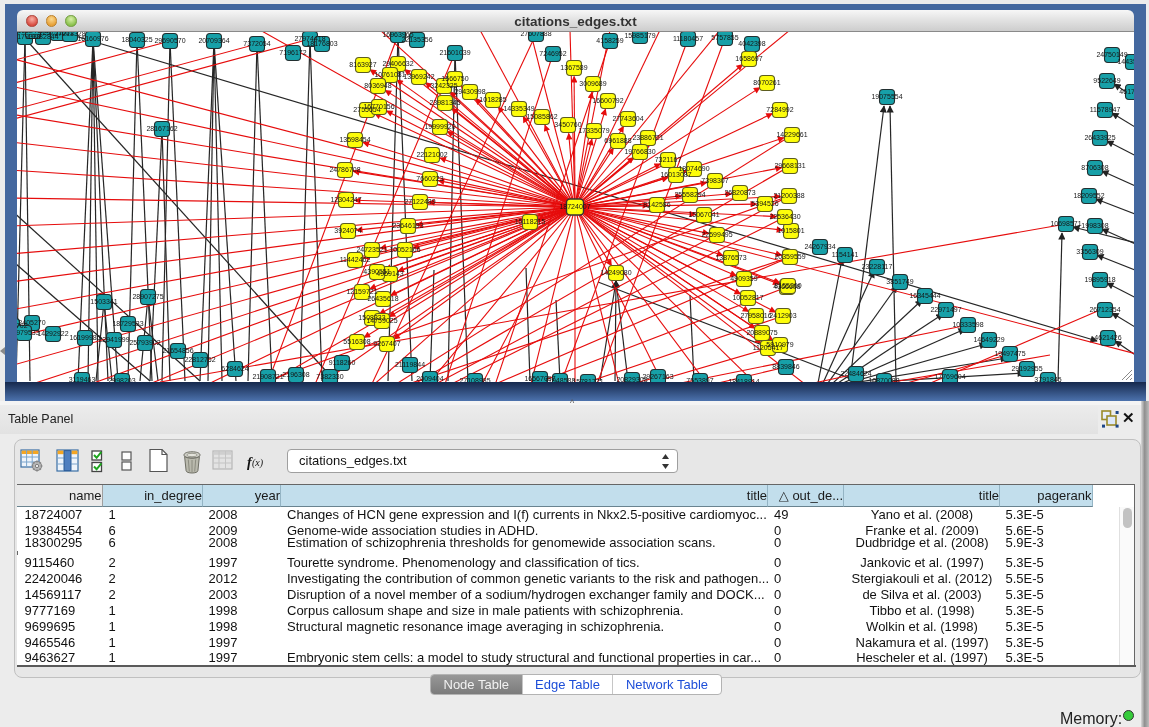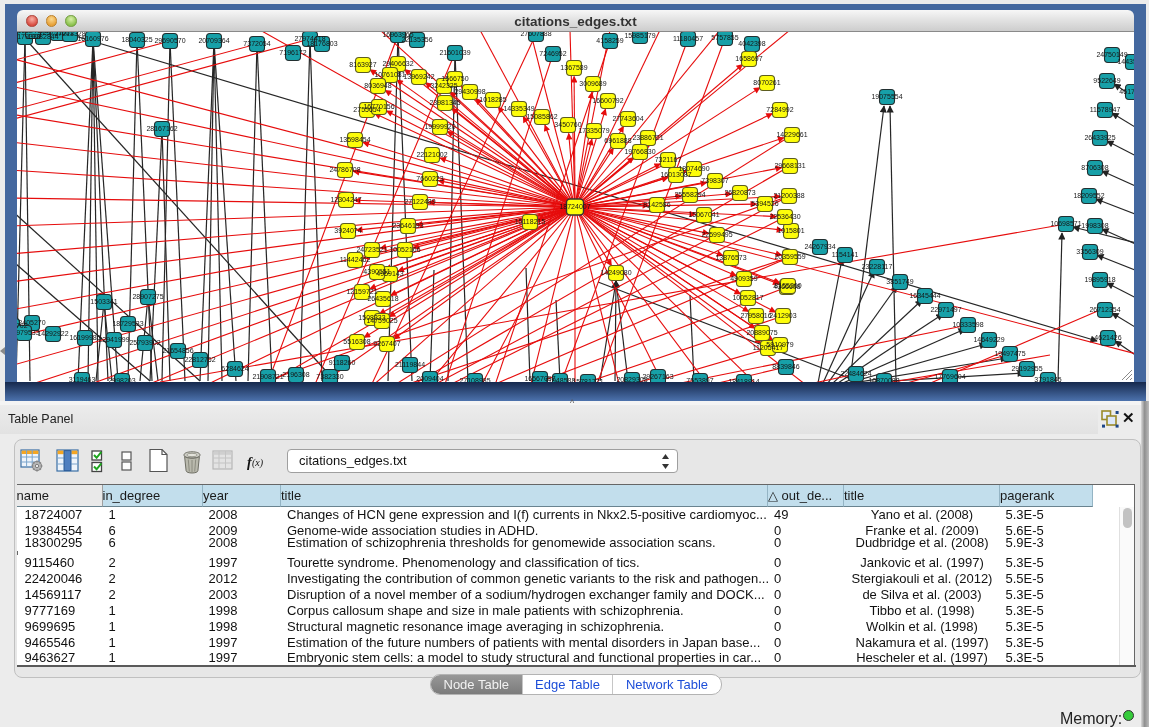--- a/index.html
+++ b/index.html
@@ -24,35 +24,35 @@
 #panel{position:absolute;left:14px;top:439px;width:1127px;height:239px;background:#e7e7e7;
  border:1px solid #c0c0c0;border-radius:8px}
 #combo{position:absolute;left:287px;top:449px;width:391px;height:24px;background:#fff;
  border:1px solid #9f9f9f;border-radius:4px;font-size:13px;color:#111;line-height:22px;
  padding-left:11px}
 #combo .arr{position:absolute;right:7px;top:3px;width:9px;height:17px}
 #scrollpane{position:absolute;left:16.5px;top:484px;width:1118px;height:182.5px;background:#fff;
  border:1px solid #666;overflow:hidden}
 .hrow{position:absolute;left:16.5px;top:484.5px;width:1076px;height:22.5px;background:#c2deec;
  font-size:13px;color:#1a1a1a}
-.hcell{position:absolute;top:0;height:22.5px;line-height:22px;text-align:left;
+.hcell{position:absolute;top:0;height:22.5px;line-height:22px;text-align:right;
  border-right:1px solid #94b4c4;border-bottom:1px solid #69838f}
 .trow{position:absolute;left:16.5px;width:1103px;height:16px;font-size:13px;color:#111;
  line-height:16px;background:#fff}
 .c{position:absolute;white-space:nowrap;overflow:hidden}
 .c0{left:8px;width:78px} .c1{left:92px;width:95px} .c2{left:192px;width:72px}
 .c3{left:270.5px;width:481px} .c4{left:757.5px;width:70px}
 .c5{left:827.5px;width:156px;text-align:center} .c6{left:989px;width:100px}
 #vsb{position:absolute;left:1119px;top:507px;width:15px;height:159px;background:#fafafa;
  border-left:1px solid #e0e0e0}
 #vsb .thumb{position:absolute;left:2.5px;top:1px;width:9px;height:20px;background:#c2c2c2;
  border-radius:5px}
 
 #tabs{position:absolute;left:430px;top:674px;height:20.5px;display:flex;
- border:1px solid #b3b3b3;border-radius:10px;overflow:hidden;background:#fff;
+ border:1px solid #b3b3b3;border-radius:4px;overflow:hidden;background:#fff;
  font-size:13px;line-height:19px}
 #tabs .seg{padding:0 12.5px;color:#1d4ed8}
 #tabs .sel{background:linear-gradient(180deg,#989898,#7b7b7b);color:#f2f2f2}
 #tabs .seg+.seg{border-left:1px solid #c6c6c6}
 #mem{position:absolute;left:1060px;top:710px;font-size:16px;color:#222}
 #memdot{position:absolute;left:1123px;top:710px;width:11px;height:11px;border-radius:50%;
  background:#35cb3a;border:1.2px solid #333}
 #rightedge{position:absolute;left:1141px;top:401px;width:8px;height:326px;
  background:linear-gradient(90deg,#d9d9d9,#8f8f8f 45%,#bdbdbd)}
 #leftarrow{position:absolute;left:0px;top:347px;width:0;height:0;
@@ -786,21 +786,20 @@
     <span class="c c2">1998</span>
     <span class="c c3">Structural magnetic resonance image averaging in schizophrenia.</span>
     <span class="c c4">0</span>
     <span class="c c5">Wolkin et al. (1998)</span>
     <span class="c c6">5.3E-5</span>
   </div>
 <div class="trow" style="top:635px">
     <span class="c c0">9465546</span>
     <span class="c c1">1</span>
     <span class="c c2">1997</span>
-    <span class="c c3">Estimation of the future numbers of patients with mental disorders in Japan base...</span>
     <span class="c c4">0</span>
     <span class="c c5">Nakamura et al. (1997)</span>
     <span class="c c6">5.3E-5</span>
   </div>
 <div class="trow" style="top:650px">
     <span class="c c0">9463627</span>
     <span class="c c1">1</span>
     <span class="c c2">1997</span>
     <span class="c c3">Embryonic stem cells: a model to study structural and functional properties in car...</span>
     <span class="c c4">0</span>

